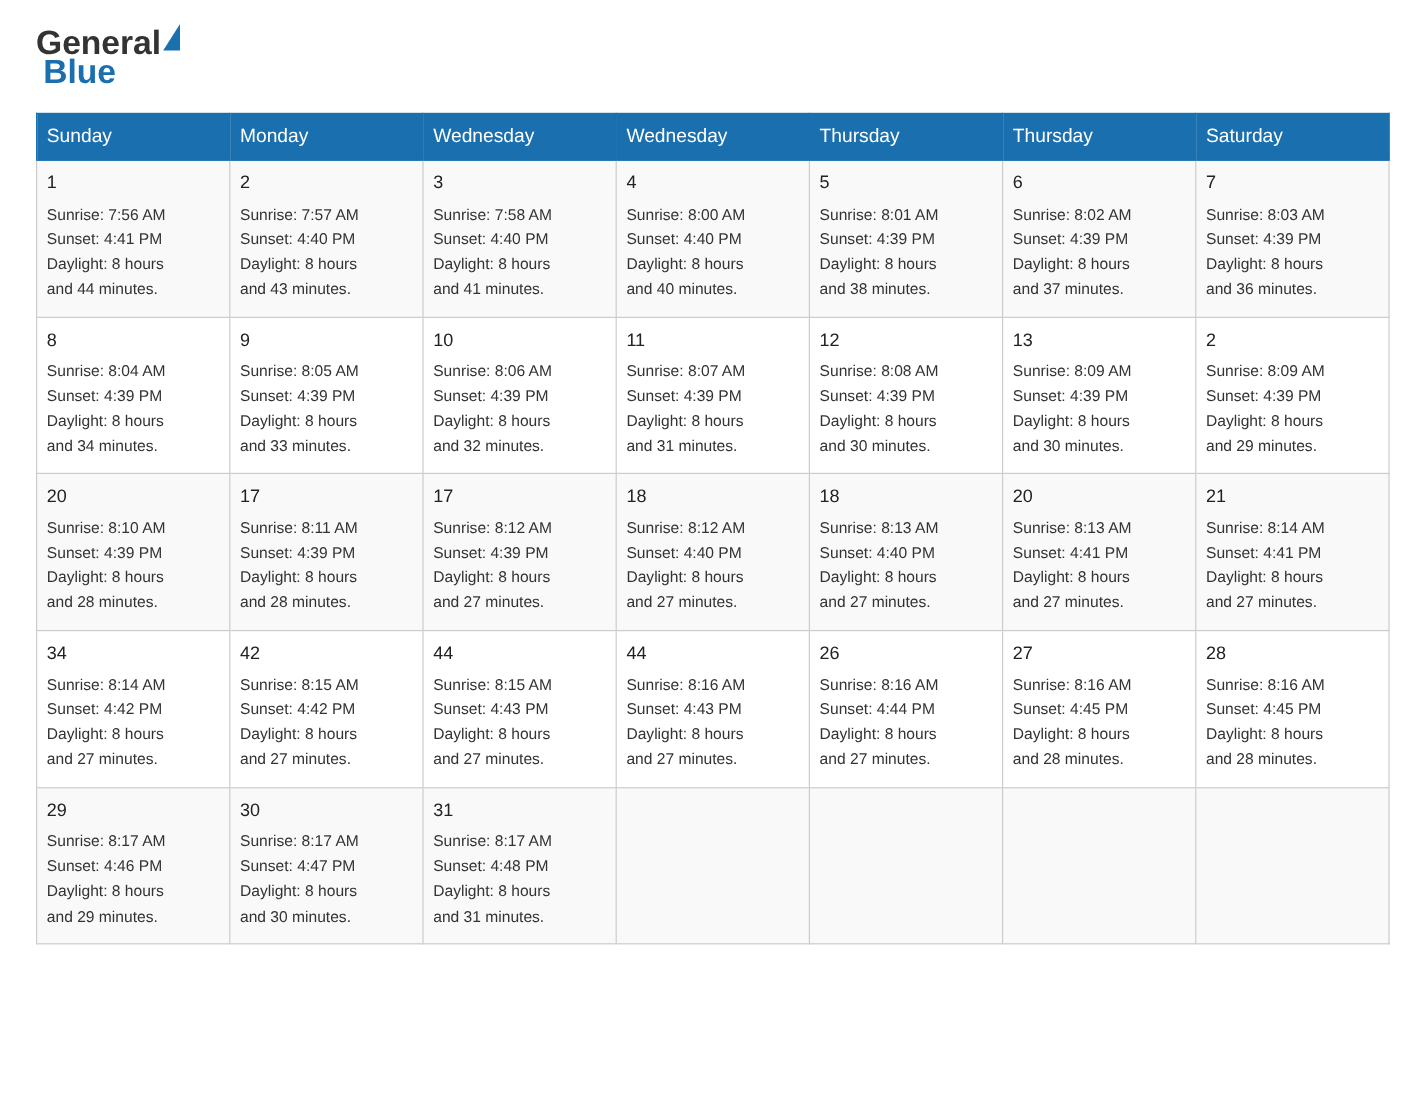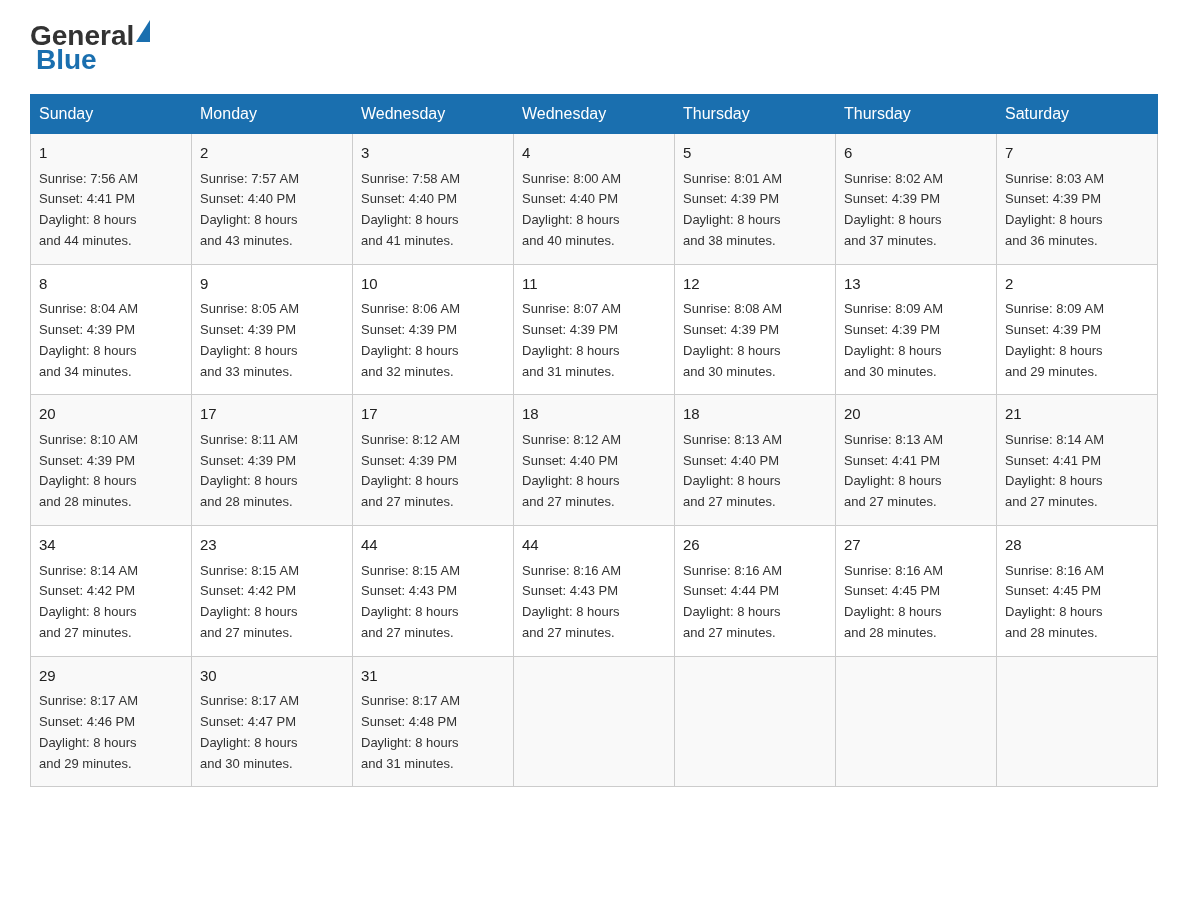--- a/index.html
+++ b/index.html
@@ -219,21 +219,21 @@
           <div class="day-number">21</div>
 <div class="day-info">Sunrise: 8:14 AM<br>Sunset: 4:41 PM<br>Daylight: 8 hours<br>and 27 minutes.</div>
         </td>
       </tr>
       <tr>
         <td>
           <div class="day-number">34</div>
 <div class="day-info">Sunrise: 8:14 AM<br>Sunset: 4:42 PM<br>Daylight: 8 hours<br>and 27 minutes.</div>
         </td>
         <td>
-          <div class="day-number">23</div>
+          <div class="day-number">42</div>
 <div class="day-info">Sunrise: 8:15 AM<br>Sunset: 4:42 PM<br>Daylight: 8 hours<br>and 27 minutes.</div>
         </td>
         <td>
           <div class="day-number">44</div>
 <div class="day-info">Sunrise: 8:15 AM<br>Sunset: 4:43 PM<br>Daylight: 8 hours<br>and 27 minutes.</div>
         </td>
         <td>
           <div class="day-number">44</div>
 <div class="day-info">Sunrise: 8:16 AM<br>Sunset: 4:43 PM<br>Daylight: 8 hours<br>and 27 minutes.</div>
         </td>

